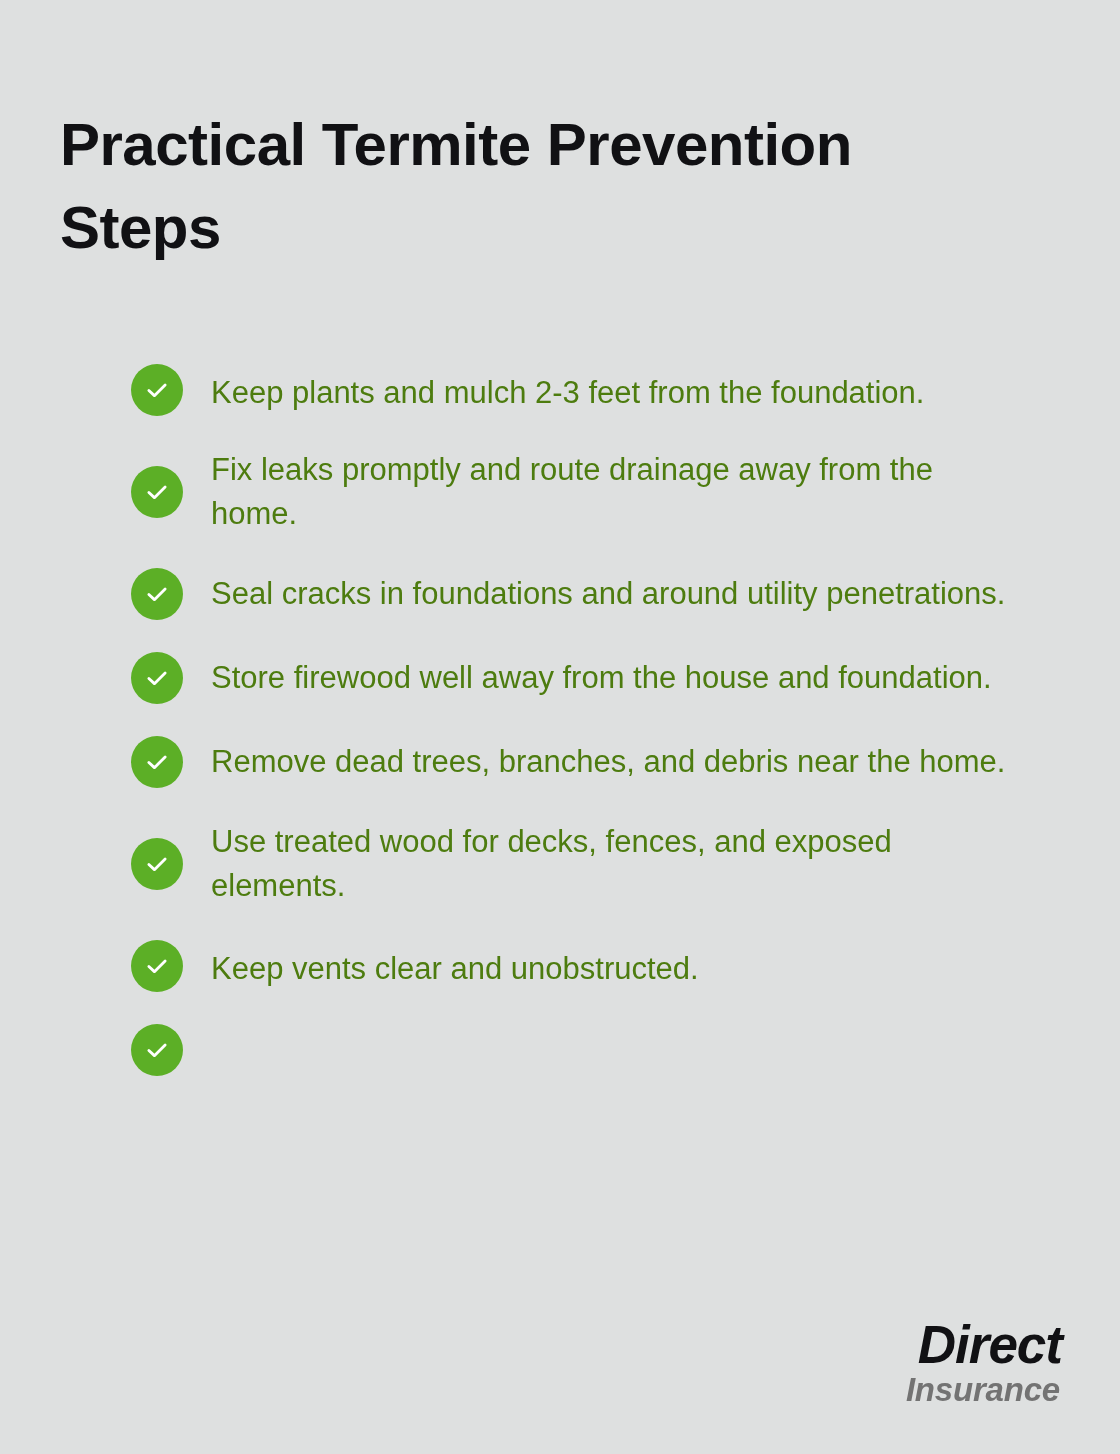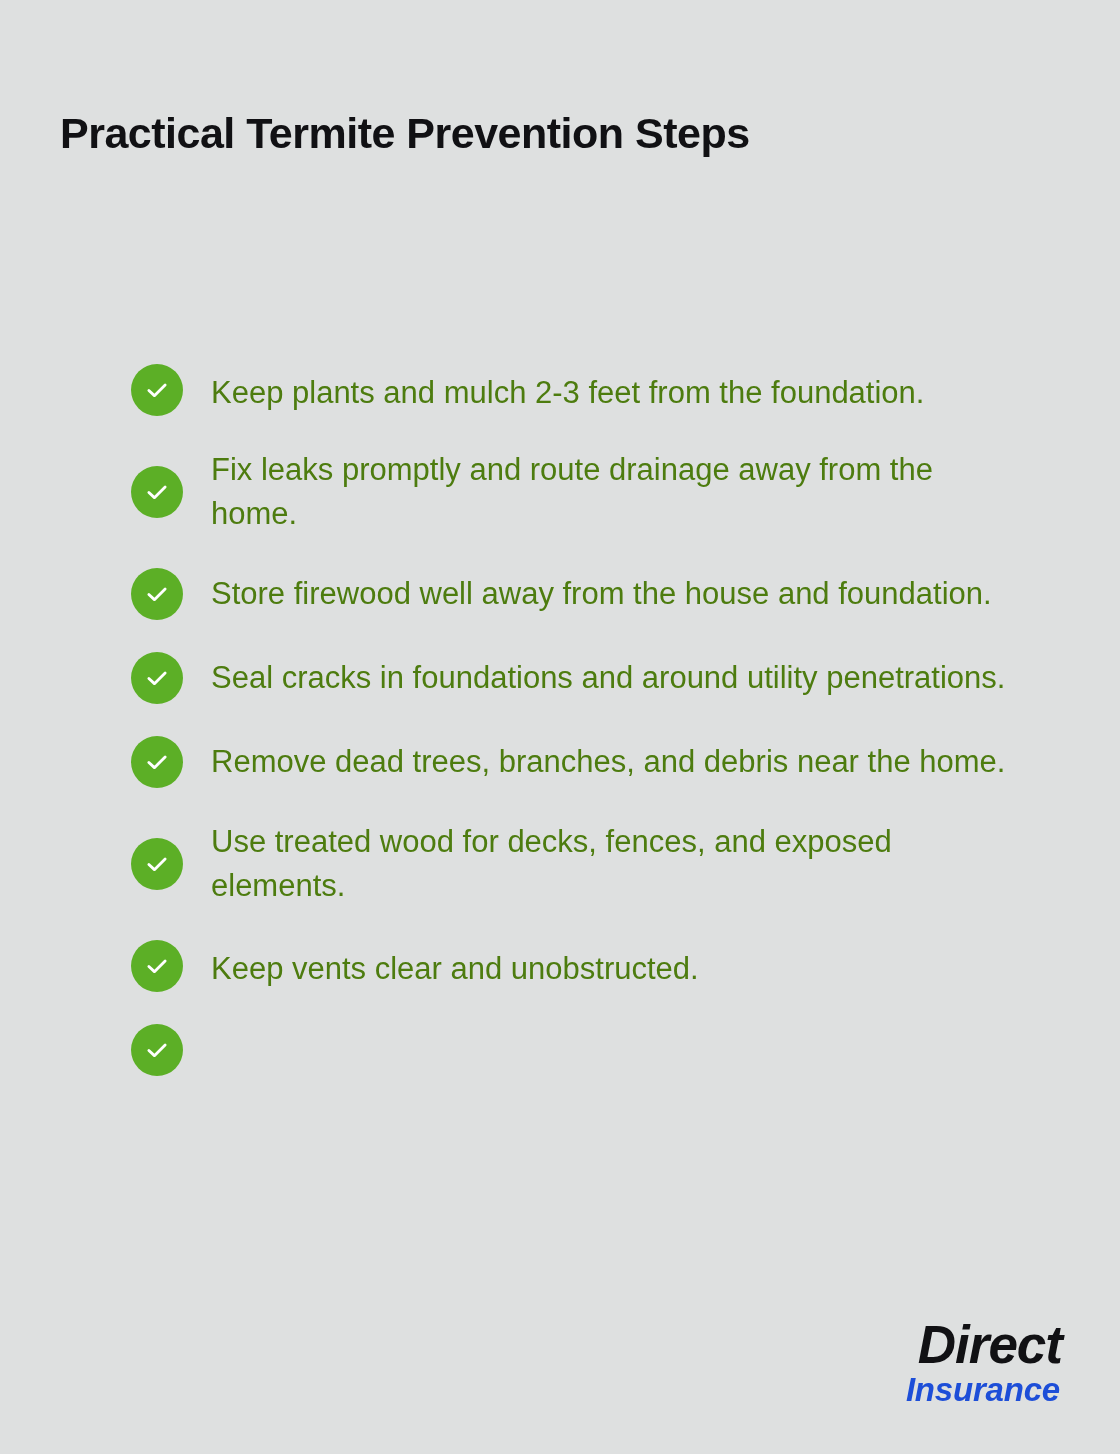--- a/index.html
+++ b/index.html
@@ -23,21 +23,21 @@
     background: #dee0e0;
   }
 
   
   .title {
     position: absolute;
     left: 60px;
     top: 104px;
     width: 960px;
     font-family: "Liberation Sans", sans-serif;
-    font-size: 43px;
+    font-size: 60px;
     font-weight: bold;
     line-height: 1.38;
     letter-spacing: -0.5px;
     color: #111114;
   }
 
   
   .checklist {
     position: absolute;
     left: 131px;
@@ -104,21 +104,21 @@
     color: #111114;
   }
 
   .logo-secondary {
     display: block;
     font-family: "Liberation Sans", sans-serif;
     font-size: 33px;
     font-weight: bold;
     font-style: italic;
     letter-spacing: -0.2px;
-    color: #1d4ed8;
+    color: #737373;
     margin-top: 2px;
     margin-right: 2px;
   }
 </style>
 </head>
 <body>
 
 <div class="canvas">
 
   <h1 class="title">Practical Termite Prevention Steps</h1>
@@ -142,30 +142,30 @@
       </span>
       <span class="check-text">Fix leaks promptly and route drainage away from the home.</span>
     </div>
 
     <div class="check-item two-line">
       <span class="check-icon">
         <svg viewBox="0 0 24 24" aria-hidden="true">
             <path d="M4.5 12.4 L9.6 17.2 L19.5 7.4" fill="none" stroke="#ffffff" stroke-width="2.6" stroke-linecap="round" stroke-linejoin="round"></path>
           </svg>
       </span>
+      <span class="check-text">Seal cracks in foundations and around utility penetrations.</span>
+    </div>
+
+    <div class="check-item two-line">
+      <span class="check-icon">
+        <svg viewBox="0 0 24 24" aria-hidden="true">
+            <path d="M4.5 12.4 L9.6 17.2 L19.5 7.4" fill="none" stroke="#ffffff" stroke-width="2.6" stroke-linecap="round" stroke-linejoin="round"></path>
+          </svg>
+      </span>
       <span class="check-text">Store firewood well away from the house and foundation.</span>
-    </div>
-
-    <div class="check-item two-line">
-      <span class="check-icon">
-        <svg viewBox="0 0 24 24" aria-hidden="true">
-            <path d="M4.5 12.4 L9.6 17.2 L19.5 7.4" fill="none" stroke="#ffffff" stroke-width="2.6" stroke-linecap="round" stroke-linejoin="round"></path>
-          </svg>
-      </span>
-      <span class="check-text">Seal cracks in foundations and around utility penetrations.</span>
     </div>
 
     <div class="check-item two-line">
       <span class="check-icon">
         <svg viewBox="0 0 24 24" aria-hidden="true">
             <path d="M4.5 12.4 L9.6 17.2 L19.5 7.4" fill="none" stroke="#ffffff" stroke-width="2.6" stroke-linecap="round" stroke-linejoin="round"></path>
           </svg>
       </span>
       <span class="check-text">Remove dead trees, branches, and debris near the home.</span>
     </div>

